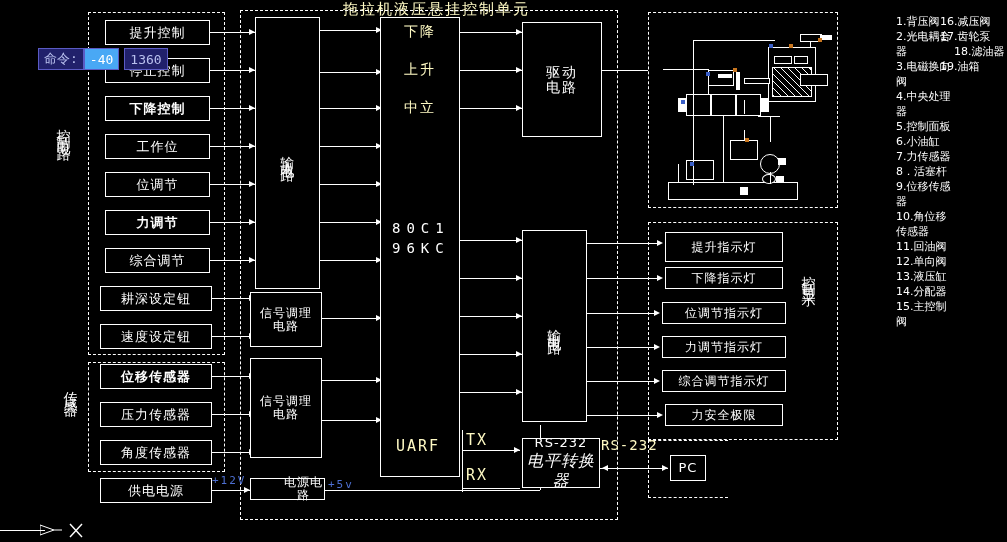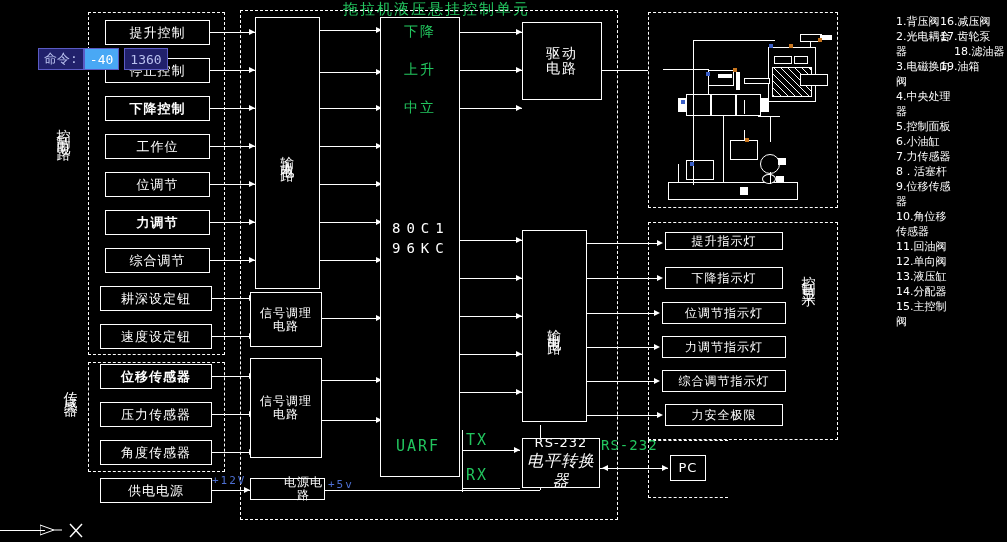--- a/index.html
+++ b/index.html
@@ -33,21 +33,21 @@
   .ln-h{position:absolute;height:0;border-top:1px solid #fff;}
   .ln-v{position:absolute;width:0;border-left:1px solid #fff;}
 
   
   .arr{position:absolute;width:0;height:0;
     border-top:3px solid transparent;border-bottom:3px solid transparent;
     border-left:6px solid #fff;}
   .arr.left{border-left:none;border-right:6px solid #fff;}
 
   
-  .txt{position:absolute;color:#22c55e;font-size:13px;letter-spacing:1px;white-space:nowrap;}
+  .txt{position:absolute;color:#fef9c3;font-size:13px;letter-spacing:1px;white-space:nowrap;}
   .txt.big{font-size:15px;}
   .txt.mono{font-family:"DejaVu Sans Mono","Liberation Mono",monospace;}
   .txt.blue{color:#4d6fd1;}
   .vtxt{position:absolute;writing-mode:vertical-rl;text-orientation:upright;
         letter-spacing:6px;font-size:14px;color:#fff;}
 
   
   .cpuname{position:absolute;font-size:14px;letter-spacing:6px;color:#fff;
            font-family:"DejaVu Sans Mono","Liberation Mono",monospace;line-height:20px;}
 
@@ -188,21 +188,21 @@
   <div class="arr" style="left:376px;top:417px;"></div>
 
   <div class="box" style="left:380px;top:17px;width:80px;height:460px;"></div>
   <div class="txt" style="left:404px;top:23px;font-size:14px;letter-spacing:2px;">下降</div>
   <div class="txt" style="left:404px;top:61px;font-size:14px;letter-spacing:2px;">上升</div>
   <div class="txt" style="left:404px;top:99px;font-size:14px;letter-spacing:2px;">中立</div>
   <div class="cpuname" style="left:392px;top:218px;">80C1</div>
   <div class="cpuname" style="left:392px;top:238px;">96KC</div>
   <div class="txt mono" style="left:396px;top:437px;font-size:15px;letter-spacing:2px;">UARF</div>
 
-  <div class="box" style="left:522px;top:22px;width:80px;height:78px;flex-direction:column;font-size:14px;letter-spacing:2px;">
+  <div class="box" style="left:522px;top:22px;width:80px;height:115px;flex-direction:column;font-size:14px;letter-spacing:2px;">
     <span style="display:block;width:40px;">驱动电路</span>
   </div>
 
   <div class="ln-h" style="left:460px;top:32px;width:62px;"></div>
   <div class="arr" style="left:516px;top:29px;"></div>
   <div class="ln-h" style="left:460px;top:70px;width:62px;"></div>
   <div class="arr" style="left:516px;top:67px;"></div>
   <div class="ln-h" style="left:460px;top:108px;width:62px;"></div>
   <div class="arr" style="left:516px;top:105px;"></div>
 
@@ -214,21 +214,21 @@
   <div class="arr" style="left:516px;top:237px;"></div>
   <div class="ln-h" style="left:460px;top:278px;width:62px;"></div>
   <div class="arr" style="left:516px;top:275px;"></div>
   <div class="ln-h" style="left:460px;top:316px;width:62px;"></div>
   <div class="arr" style="left:516px;top:313px;"></div>
   <div class="ln-h" style="left:460px;top:354px;width:62px;"></div>
   <div class="arr" style="left:516px;top:351px;"></div>
   <div class="ln-h" style="left:460px;top:392px;width:62px;"></div>
   <div class="arr" style="left:516px;top:389px;"></div>
 
-  <div class="box small" style="left:665px;top:232px;width:118px;height:18px;">提升指示灯</div>
+  <div class="box small" style="left:665px;top:232px;width:118px;height:30px;">提升指示灯</div>
   <div class="box small" style="left:665px;top:267px;width:118px;height:22px;">下降指示灯</div>
   <div class="box small" style="left:662px;top:302px;width:124px;height:22px;">位调节指示灯</div>
   <div class="box small" style="left:662px;top:336px;width:124px;height:22px;">力调节指示灯</div>
   <div class="box small" style="left:662px;top:370px;width:124px;height:22px;">综合调节指示灯</div>
   <div class="box small" style="left:665px;top:404px;width:118px;height:22px;">力安全极限</div>
 
   <div class="ln-h" style="left:587px;top:243px;width:72px;"></div>
   <div class="arr" style="left:657px;top:240px;"></div>
   <div class="ln-h" style="left:587px;top:278px;width:72px;"></div>
   <div class="arr" style="left:657px;top:275px;"></div>

